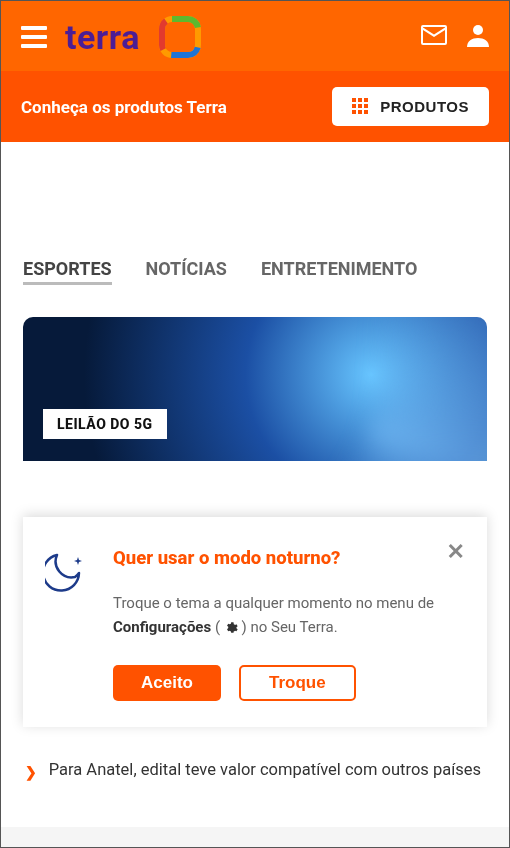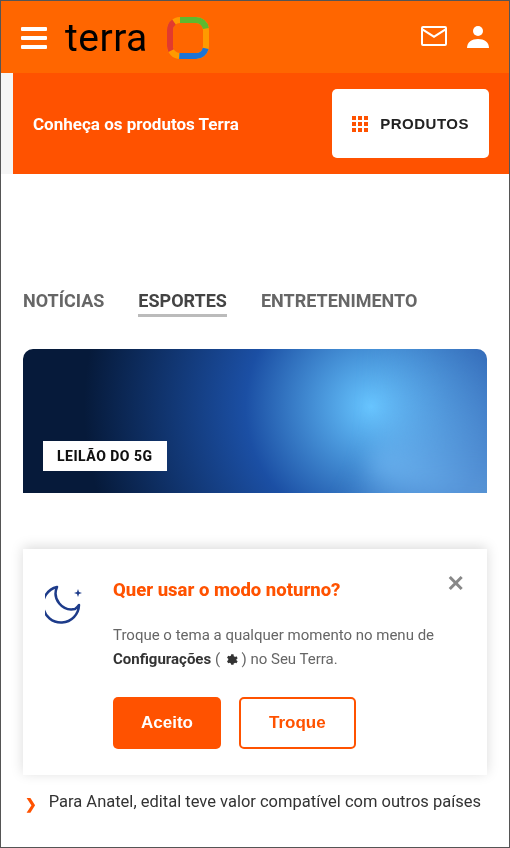--- a/index.html
+++ b/index.html
@@ -15,42 +15,41 @@
     background: #ff6600;
     padding: 14px 20px 12px 20px;
     display: flex;
     align-items: center;
     justify-content: space-between;
   }
   .header-left { display: flex; align-items: center; gap: 18px; }
   .header-right { display: flex; align-items: center; gap: 20px; }
   .hamburger { display: flex; flex-direction: column; gap: 5px; cursor: pointer; }
   .hamburger span { display: block; width: 26px; height: 4px; background: #fff; border-radius: 1px; }
-  .brand { color: #000000; font-size: 39px; font-weight: 400; letter-spacing: 0.5px; }
+  .brand { color: #4c1d95; font-size: 34px; font-weight: 700; letter-spacing: 0.5px; }
   .logo-swirl { width: 44px; height: 44px; position: relative; }
   .icon-btn { color: #fff; cursor: pointer; }
   .subheader {
     background: #ff5200;
     padding: 16px 20px;
     display: flex;
     align-items: center;
     justify-content: space-between;
-    margin-left: 12px;
   }
   .subheader-text { color: #fff; font-weight: 700; font-size: 17px; }
   .products-btn {
     background: #fff;
     color: #222;
     font-weight: 800;
     font-size: 15px;
-    padding: 26px 20px;
+    padding: 11px 20px;
     border-radius: 5px;
     border: none;
     display: flex;
-    align-items: flex-end;
+    align-items: flex-start;
     gap: 12px;
     cursor: pointer;
     letter-spacing: 0.5px;
   }
   .grid-dots {
     display: grid;
     grid-template-columns: repeat(3, 1fr);
     gap: 2px;
     width: 16px;
     height: 16px;
@@ -130,21 +129,21 @@
   .moon { margin-top: 4px; flex-shrink: 0; color: #1d3b8a; }
   .modal-body { flex: 1; }
   .modal-title { color: #ff5200; font-weight: 800; font-size: 18.5px; margin-bottom: 22px; }
   .modal-desc { color: #666; font-size: 15px; line-height: 1.6; }
   .modal-desc b { color: #333; }
   .gear-inline { vertical-align: middle; }
   .modal-buttons { display: flex; gap: 18px; margin-top: 26px; }
   .btn {
     font-weight: 800;
     font-size: 17px;
-    padding: 14px 28px;
+    padding: 6px 28px;
     border-radius: 5px;
     cursor: pointer;
     text-align: center;
   }
   .btn.primary { background: #ff5200; color: #fff; border: none; }
   .btn.secondary { background: #fff; color: #ff5200; border: 2px solid #ff5200; }
   .close-x {
     position: absolute;
     top: 22px;
     right: 22px;
@@ -204,22 +203,22 @@
         <span></span>
         <span></span>
     </span>
     <span>PRODUTOS</span>
   </button>
 </div>
 
 <div class="ad-space"></div>
 
 <div class="tabs">
+  <div class="tab active">ESPORTES</div>
   <div class="tab">NOTÍCIAS</div>
-  <div class="tab active">ESPORTES</div>
   <div class="tab">ENTRETENIMENTO</div>
 </div>
 
 <div class="content">
   <div class="content-wrap">
     <div class="card">
       <div class="badge">LEILÃO DO 5G</div>
     </div>
 
     <div class="modal">

